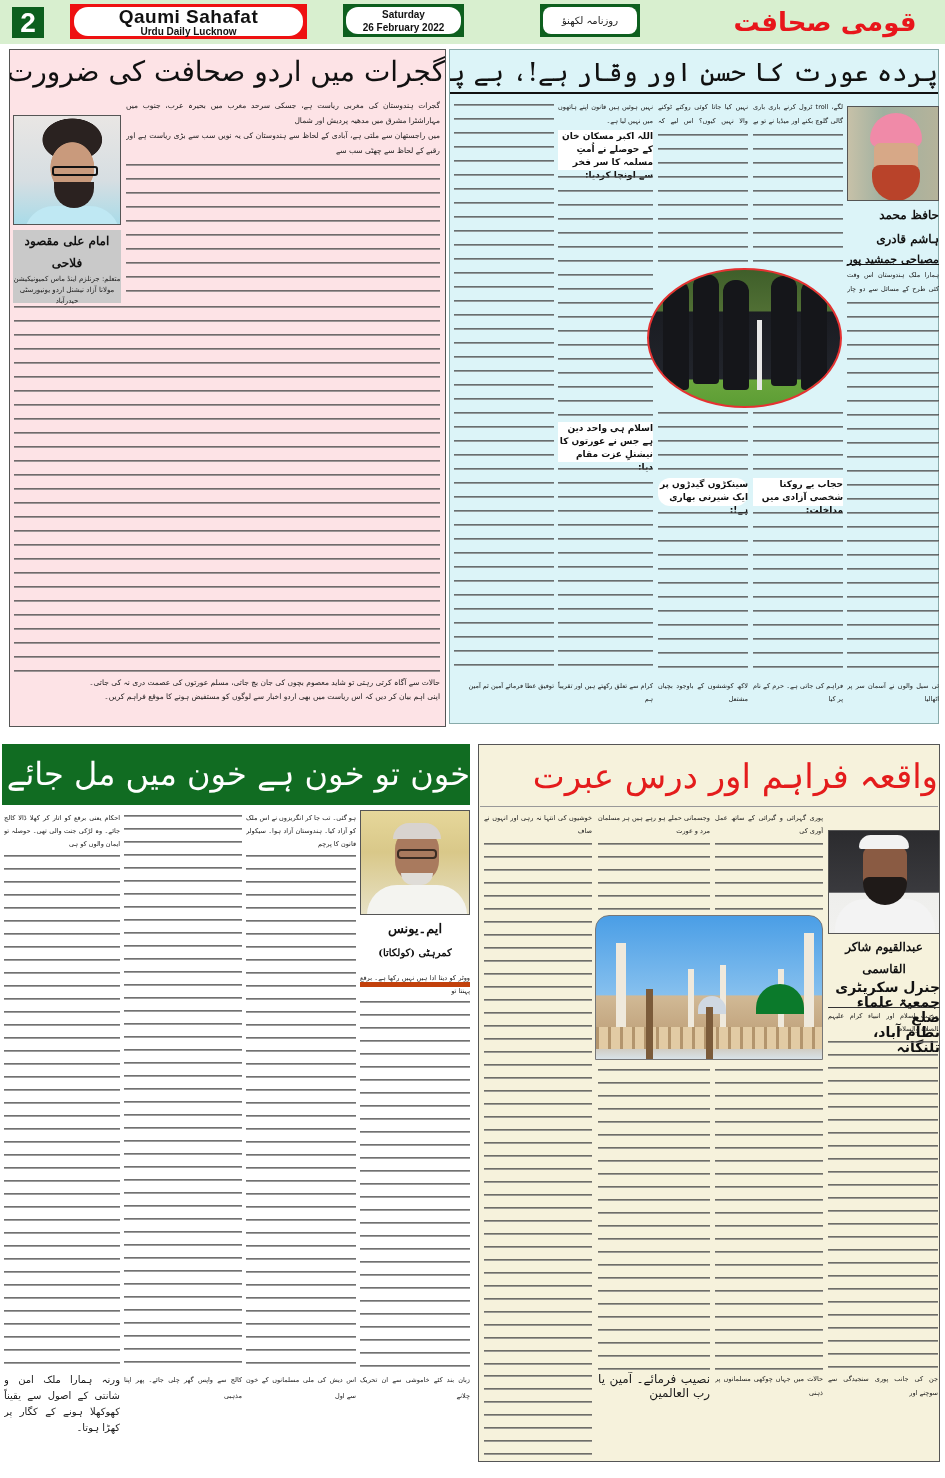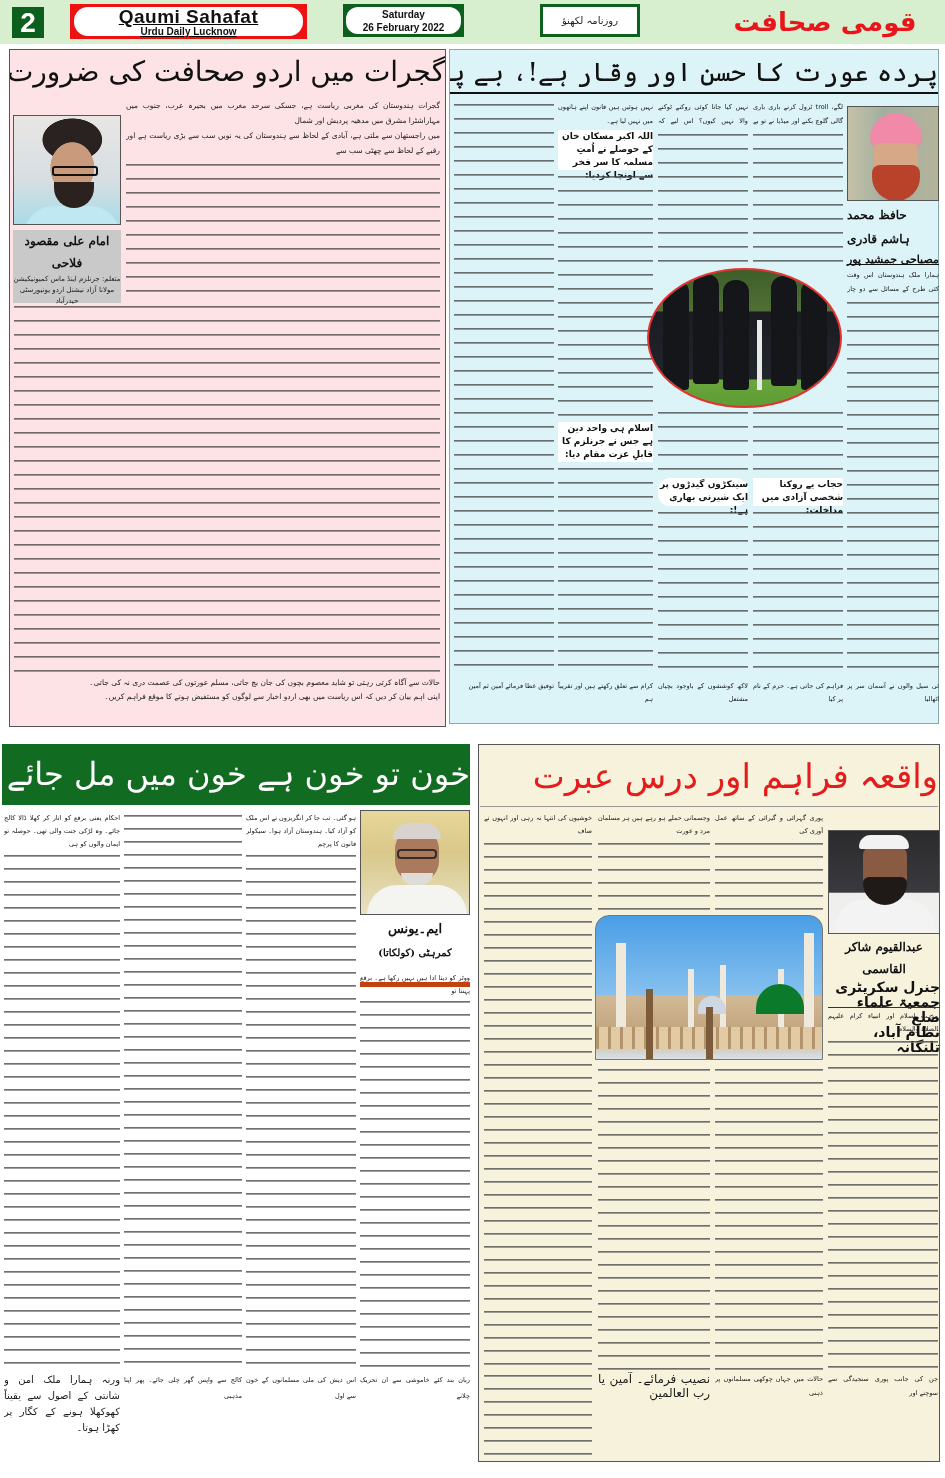--- a/index.html
+++ b/index.html
@@ -5,28 +5,28 @@
   * { box-sizing: border-box; margin: 0; padding: 0; }
   html, body { width: 945px; height: 1478px; background: #ffffff; overflow: hidden; }
   body { position: relative; font-family: "DejaVu Sans", sans-serif; }
   .abs { position: absolute; }
 
   
   .masthead { left: 0; top: 0; width: 945px; height: 44px; background: #d8efcf; }
   .page-num { left: 12px; top: 7px; width: 32px; height: 31px; background: #0d5f1e; color: #fff;
     font: bold 28px/31px "Liberation Sans", sans-serif; text-align: center; }
   .title-box { left: 70px; top: 4px; width: 237px; height: 35px; background: #ee1111; padding: 3px 4px; }
-  .title-pill { width: 100%; height: 100%; background: #fff; border-radius: 14px; text-align: center; text-decoration: underline; }
+  .title-pill { width: 100%; height: 100%; background: #fff; border-radius: 14px; text-align: center; }
   .title-en { font: bold 19px/18px "Liberation Sans", sans-serif; color: #111; letter-spacing: 0.5px; padding-top: 1px; }
   .title-sub { font: bold 10px/11px "Liberation Sans", sans-serif; color: #111; }
   .date-box { left: 343px; top: 4px; width: 121px; height: 33px; background: #0d5f1e; padding: 3px; }
   .date-pill { width: 100%; height: 100%; background: #fff; border-radius: 12px; text-align: center;
     font: bold 10px/13px "Liberation Sans", sans-serif; color: #111; padding-top: 1px; }
   .daily-box { left: 540px; top: 4px; width: 100px; height: 33px; background: #0d5f1e; padding: 3px; }
-  .daily-pill { width: 100%; height: 100%; background: #fff; border-radius: 0; text-align: center;
+  .daily-pill { width: 100%; height: 100%; background: #fff; border-radius: 8px; text-align: center;
     font: 10px/27px "DejaVu Sans", sans-serif; color: #222; direction: rtl; }
   .urdu-title { left: 720px; top: 4px; width: 210px; height: 36px; color: #e8161b;
     font: bold 26px/36px "DejaVu Sans", sans-serif; direction: rtl; text-align: center; }
 
   
   .panel-pink { left: 9px; top: 49px; width: 437px; height: 678px; background: #fde3e6; border: 1.5px solid #555; }
   .panel-blue { left: 449px; top: 49px; width: 490px; height: 675px; background: #dcf4f8; border: 1px solid #8aa; }
   .panel-beige { left: 478px; top: 744px; width: 462px; height: 718px; background: #f6f2dc; border: 1.5px solid #555; }
 
   .headline-urdu { direction: rtl; color: #111; font-family: "DejaVu Serif", serif; white-space: nowrap; overflow: hidden; }
@@ -53,21 +53,21 @@
   .ph-young .shirt { position: absolute; left: 10px; top: 90px; width: 96px; height: 30px; background: #bfe8f3; border-radius: 30px 30px 0 0; }
   .cap-young { left: 13px; top: 230px; width: 108px; height: 73px; background: #c9c9c9; text-align: center; direction: rtl; }
   .cap-name { font: bold 12px/22px "DejaVu Serif", serif; color: #111; }
   .cap-small { font: 7px/11px "DejaVu Sans", sans-serif; color: #222; }
 
   .ph-turban { left: 847px; top: 106px; width: 92px; height: 95px;
     background: linear-gradient(to right, #c7c1a8, #9fb0a0 40%, #b5b39a); }
   .ph-turban .turban { position: absolute; left: 22px; top: 6px; width: 52px; height: 34px; background: #f08aa8; border-radius: 26px 26px 8px 8px; }
   .ph-turban .face { position: absolute; left: 26px; top: 36px; width: 44px; height: 30px; background: #d7a887; border-radius: 6px; }
   .ph-turban .beard { position: absolute; left: 24px; top: 58px; width: 48px; height: 36px; background: #b9432a; border-radius: 8px 8px 24px 24px; }
-  .cap-turban { left: 847px; top: 203px; width: 92px; height: 62px; text-align: left; direction: rtl; border-bottom: 1.5px solid #111; }
+  .cap-turban { left: 847px; top: 203px; width: 92px; height: 62px; text-align: right; direction: rtl; border-bottom: 1.5px solid #111; }
   .cap-turban .cap-name { font-size: 12px; line-height: 24px; }
 
   .ph-burqa { left: 647px; top: 268px; width: 195px; height: 140px; border-radius: 50%; border: 2px solid #e53232; overflow: hidden;
     background: linear-gradient(to bottom, #3f5f2a 0%, #506f34 30%, #1a1c22 31%, #22252c 80%, #6aa63d 81%, #5c9d34 100%); }
   .ph-burqa .fig { position: absolute; top: 10px; width: 26px; height: 110px; background: #15161a; border-radius: 12px 12px 4px 4px; }
   .ph-burqa .post { position: absolute; left: 108px; top: 50px; width: 5px; height: 70px; background: #e8e8e8; }
 
   .ph-old { left: 360px; top: 810px; width: 110px; height: 105px;
     background: linear-gradient(to bottom, #e6d79a 0%, #d9c889 40%, #e7e1c5 100%); }
   .ph-old .face { position: absolute; left: 34px; top: 18px; width: 44px; height: 54px; background: #a97a5e; border-radius: 20px 20px 22px 22px; }
@@ -176,21 +176,21 @@
 <div class="abs lines" style="left:658px; top:130px; width:90px; height:140px;"></div>
 <div class="abs lines" style="left:658px; top:408px; width:90px; height:68px;"></div>
 <div class="abs sub-bold" style="left:658px; top:478px; width:90px; height:28px;border-radius:12px;">سینکڑوں گیدڑوں پر ایک شیرنی بھاری ہے!:</div>
 <div class="abs lines" style="left:658px; top:508px; width:90px; height:170px;"></div>
 
 <div class="abs col" style="left:558px; top:100px; width:95px; height:28px; font-size:6.5px; line-height:14px;">
   <div>نہیں ہوئیں ہیں قانون اپنے ہاتھوں میں نہیں لیا ہے۔</div>
 </div>
 <div class="abs sub-bold" style="left:558px; top:130px; width:95px; height:40px;">اللہ اکبر مسکان خان کے حوصلے نے اُمتِ مسلمہ کا سر فخر سے اونچا کردیا:</div>
 <div class="abs lines" style="left:558px; top:172px; width:95px; height:248px;"></div>
-<div class="abs sub-bold" style="left:558px; top:422px; width:95px; height:40px;">اسلام ہی واحد دین ہے جس نے جرنلزم کا قابلِ عزت مقام دیا:</div>
+<div class="abs sub-bold" style="left:558px; top:422px; width:95px; height:40px;">اسلام ہی واحد دین ہے جس نے عورتوں کا نیشنلِ عزت مقام دیا:</div>
 <div class="abs lines" style="left:558px; top:464px; width:95px; height:214px;"></div>
 
 <div class="abs lines" style="left:454px; top:100px; width:100px; height:578px;"></div>
 
 <div class="abs ph-burqa">
   <div class="fig" style="left:14px;"></div>
   <div class="fig" style="left:44px; top:4px;"></div>
   <div class="fig" style="left:74px;"></div>
   <div class="post"></div>
   <div class="fig" style="left:122px; top:6px;"></div>

